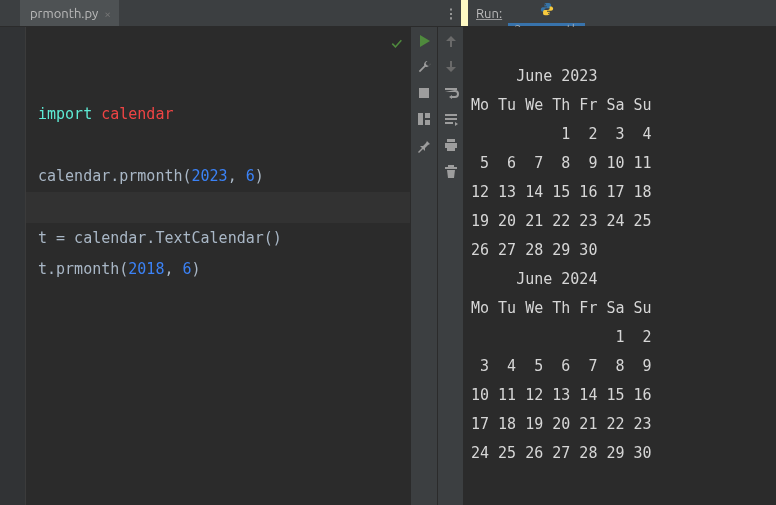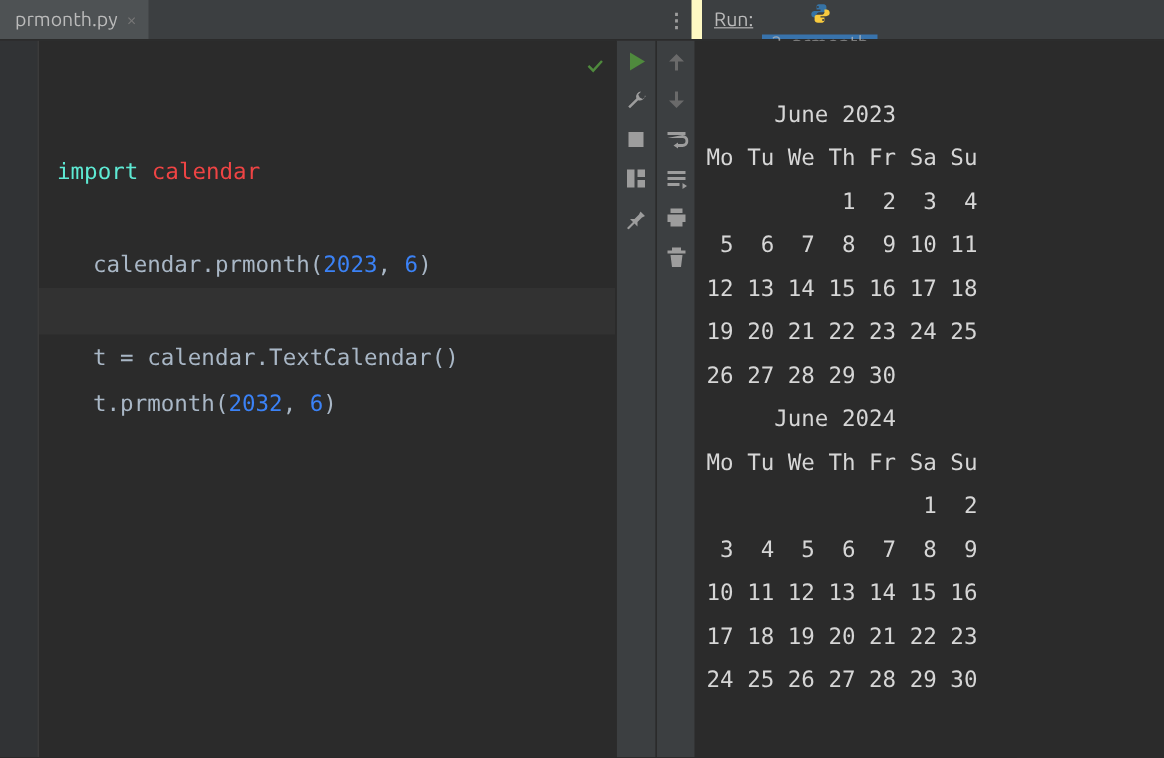--- a/index.html
+++ b/index.html
@@ -14,20 +14,21 @@
     flex-direction: column;
   }
   
   .tabbar {
     height: 27px;
     background: #3c3f41;
     display: flex;
     align-items: stretch;
     border-bottom: 1px solid #2b2b2b;
     flex-shrink: 0;
+    padding-left: 20px;
   }
   .file-tabs { display: flex; flex: 1; align-items: stretch; }
   .file-tab {
     display: flex; align-items: center;
     padding: 0 8px 0 10px;
     background: #4e5254;
     color: #bbb;
     font-size: 13px;
     gap: 6px;
   }
@@ -73,21 +74,21 @@
     padding: 10px 12px;
     font-family: "DejaVu Sans Mono", "Menlo", monospace;
     font-size: 15px;
     line-height: 31px;
     color: #a9b7c6;
     white-space: pre;
     position:relative;
   }
   .editor .kw { color: #5eead4; }
   .editor .ident { color: #ef4444; }
-  .editor .call { color: #a9b7c6; margin-left: 24px; }
+  .editor .call { color: #a9b7c6; }
   .editor .num { color: #3b82f6; }
   .editor .paren { color: #a9b7c6; }
   .editor .line-hl{
     position:absolute; left:0; right:0; height:31px;
     background:#323232;
   }
   .check {
     position:absolute; top:8px; right:8px;
     color:#4f8a3d; font-size:15px; font-weight:bold;
   }
@@ -154,21 +155,21 @@
 <div class="main">
   <div class="editor-pane">
     <div class="gutter"></div>
     <div class="editor">
       <div class="line-hl" style="top:165px;"></div>
 <span class="kw">import</span><span class="ident"> calendar</span>
 
 <span class="call">calendar.prmonth(</span><span class="num">2023</span><span>, </span><span class="num">6</span><span class="paren">)</span>
 
 <span class="call">t = calendar.TextCalendar()</span>
-<span class="call">t.prmonth(</span><span class="num">2032</span><span>, </span><span class="num">6</span><span class="paren">)</span>
+<span class="call">t.prmonth(</span><span class="num">2018</span><span>, </span><span class="num">6</span><span class="paren">)</span>
     </div>
     <div class="check">✓</div>
   </div>
 
   <div class="run-pane">
     <div class="tool-col">
       <span class="ticon" style="color:#4f8a3d;">
         <svg viewBox="0 0 16 16">
             <path fill="currentColor" d="M4 2l10 6-10 6z"></path>
           </svg>

